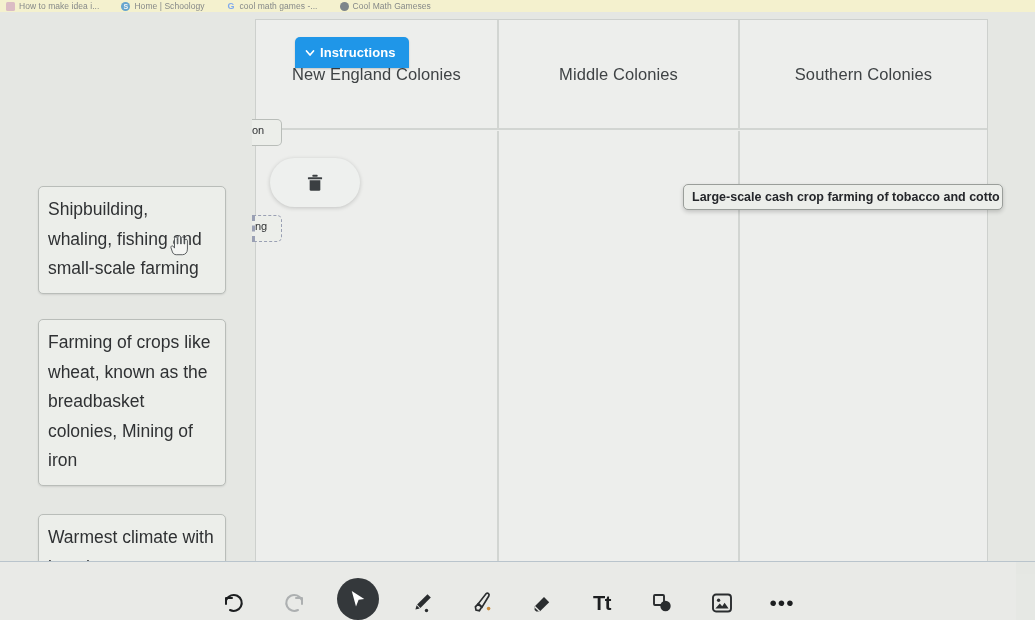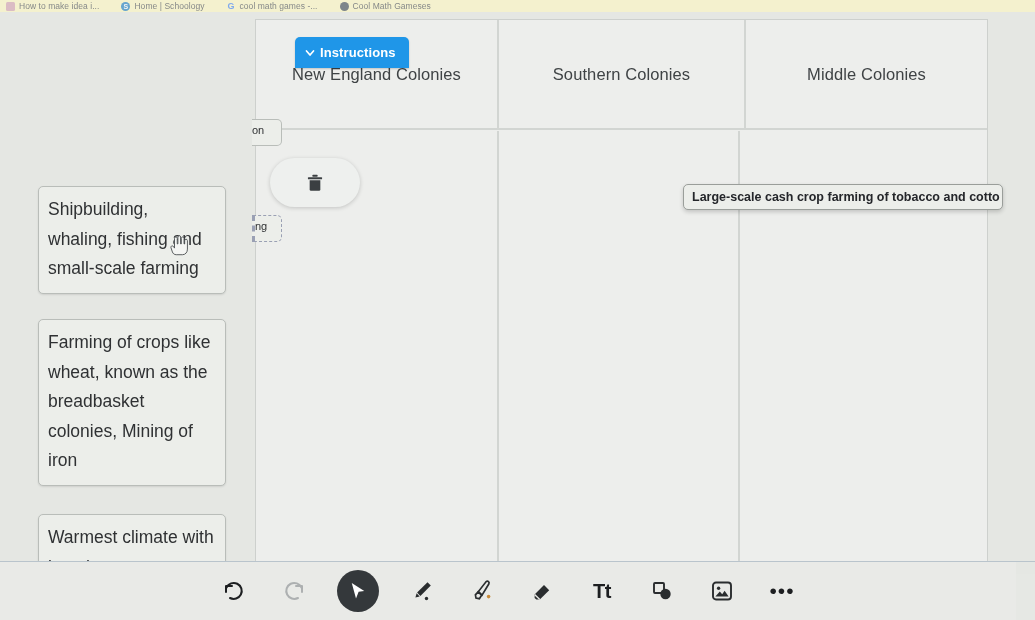--- a/index.html
+++ b/index.html
@@ -217,21 +217,21 @@
     z-index: 50;
     pointer-events: none;
   }
 
   
   .toolbar {
     position: absolute;
     left: 0; bottom: 0;
     width: 1016px; height: 58px;
     background: #e9eae7;
-    display: flex; align-items: center; justify-content: center;
+    display: flex; align-items: flex-end; justify-content: center;
     gap: 26px;
     z-index: 55;
   }
   .tool {
     width: 34px; height: 34px;
     display: flex; align-items: center; justify-content: center;
     cursor: pointer;
     color: #1d1f21;
   }
   .tool svg { display: block; }
@@ -289,25 +289,25 @@
   </div>
 
   <div class="board">
     <div class="board-paper"></div>
 
     <div class="grid">
       <div class="grid-head">
         <div class="col c1">
           <span class="col-title">New England Colonies</span>
         </div>
+        <div class="col c2">
+          <span class="col-title">Middle Colonies</span>
+        </div>
         <div class="col c3">
           <span class="col-title">Southern Colonies</span>
-        </div>
-        <div class="col c2">
-          <span class="col-title">Middle Colonies</span>
         </div>
       </div>
       <div class="grid-body">
         <div class="col c1"></div>
         <div class="col c2"></div>
         <div class="col c3"></div>
       </div>
     </div>
 
     <div class="instructions-btn">

